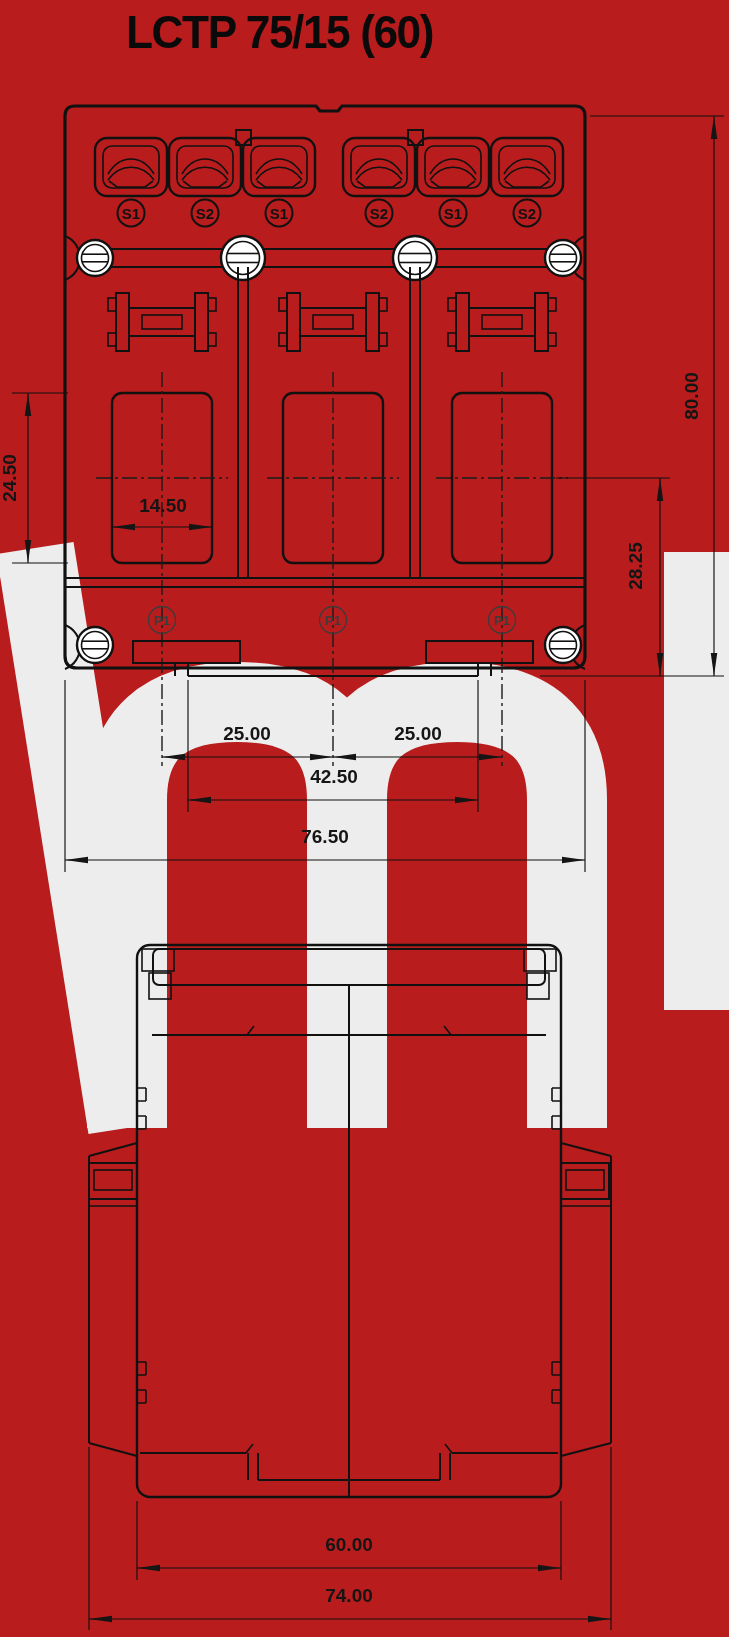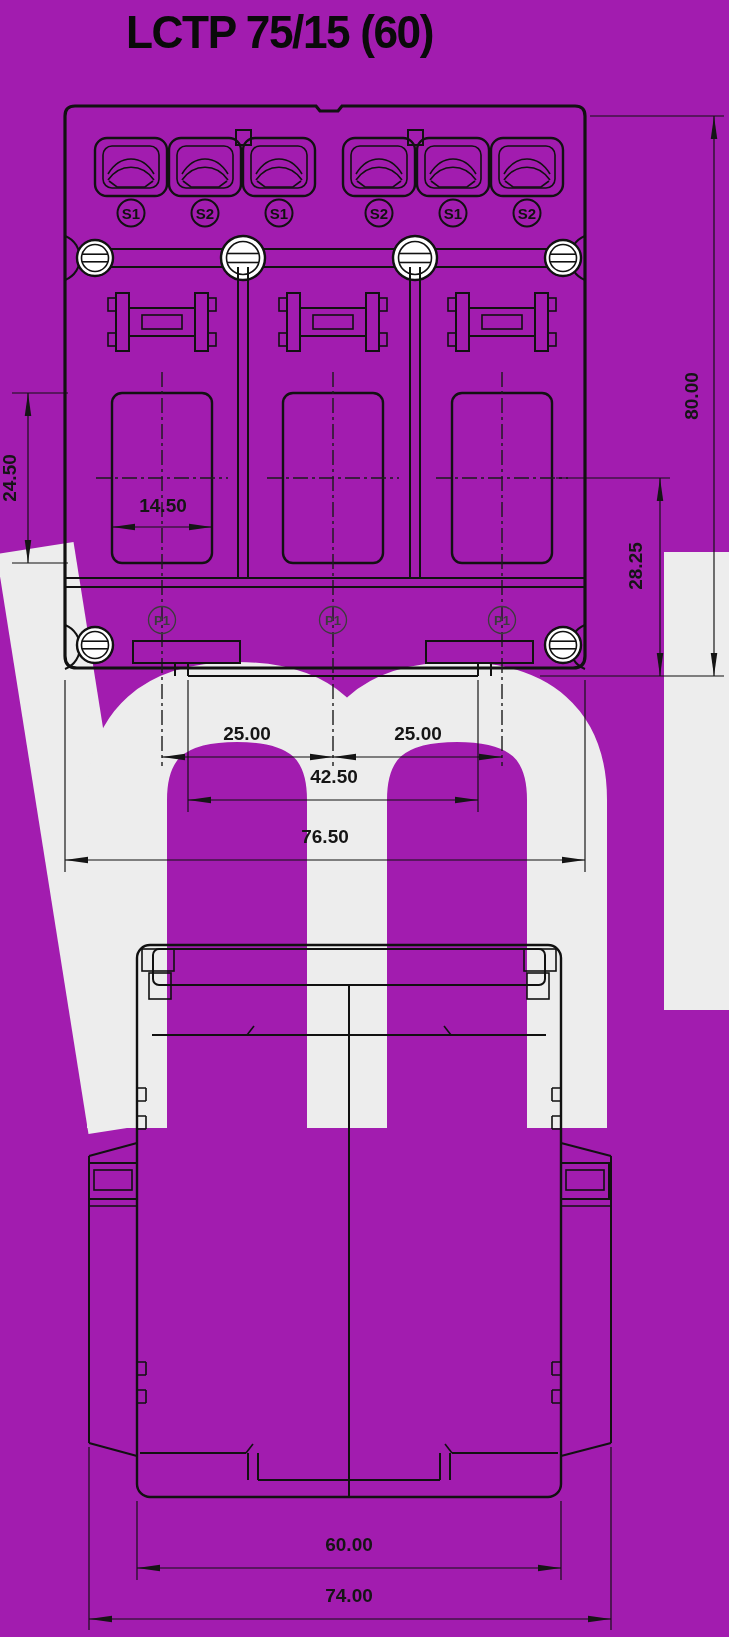--- a/index.html
+++ b/index.html
@@ -1,16 +1,16 @@
 <!DOCTYPE html>
 <html><head>
 <meta charset="utf-8">
 <style>
   html,body{margin:0;padding:0;background:#ffffff;}
-  .page{position:relative;width:729px;height:1637px;background:#a21caf;overflow:hidden;
+  .page{position:relative;width:729px;height:1637px;background:#b91c1c;overflow:hidden;
         font-family:"Liberation Sans",sans-serif;}
   .title{position:absolute;left:126px;top:4px;margin:0;font-size:47px;font-weight:bold;
          color:#0a0a0a;letter-spacing:-1.5px;transform:scaleX(.94);transform-origin:left top;
          white-space:nowrap;}
   svg{position:absolute;left:0;top:0;}
   .ln{stroke:#111;fill:none;}
   .w35{stroke-width:3.2;} .w25{stroke-width:2.4;} .w2{stroke-width:2;}
   .w16{stroke-width:1.6;} .w12{stroke-width:1.15;}
   .cl{stroke:#1b1b1b;stroke-width:1.4;fill:none;stroke-dasharray:15 4 3 4;}
   .dim{font:bold 19px "Liberation Sans",sans-serif;fill:#151515;text-anchor:middle;}

